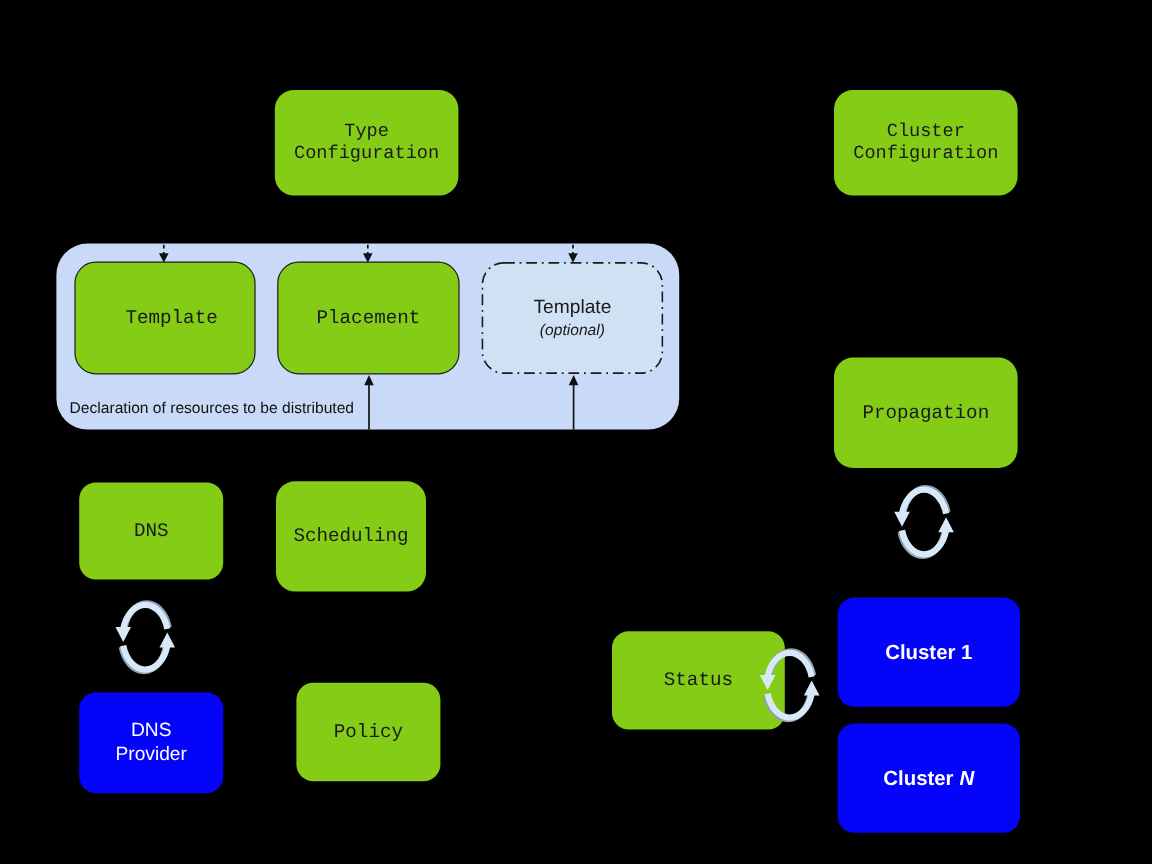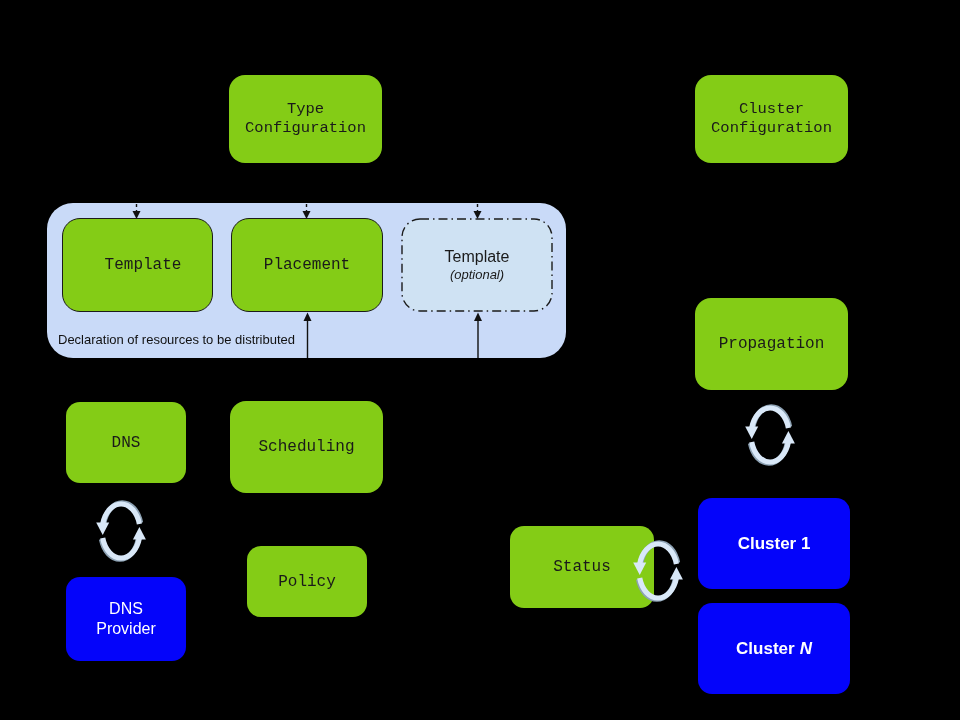--- a/index.html
+++ b/index.html
@@ -70,30 +70,30 @@
       <rect x="1" y="1" width="150" height="92" rx="18" ry="18" fill="#cfe2f3" stroke="#1b1b1b" stroke-width="1.4" stroke-dasharray="9 4 1.5 4"></rect>
     </svg>
     <span class="ov-text">Template</span>
     <span class="ov-text sub">(optional)</span>
   </div>
 
   <div class="box light lbl" style="left:66px;top:402px;width:120px;height:81px;border-radius:14px;">
     <span>DNS</span>
   </div>
 
-  <div class="box light lbl" style="left:230px;top:401px;width:153px;height:92px;border-radius:16px;">
+  <div class="box light lbl" style="left:230px;top:401px;width:125px;height:92px;border-radius:16px;">
     <span>Scheduling</span>
   </div>
 
   <div class="box blue lbl" style="left:66px;top:577px;width:120px;height:84px;border-radius:14px;">
     <span>DNS</span>
     <span>Provider</span>
   </div>
 
-  <div class="box light lbl" style="left:247px;top:546px;width:120px;height:71px;border-radius:14px;">
+  <div class="box light lbl" style="left:247px;top:569px;width:120px;height:82px;border-radius:14px;">
     <span>Policy</span>
   </div>
 
   <div class="box light lbl" style="left:695px;top:298px;width:153px;height:92px;border-radius:16px;align-items:center;">
     <span>Propagation</span>
   </div>
 
   <div class="box blue bold" style="left:698px;top:482px;width:152px;height:91px;border-radius:14px;">
     <span>Cluster 1</span>
   </div>

